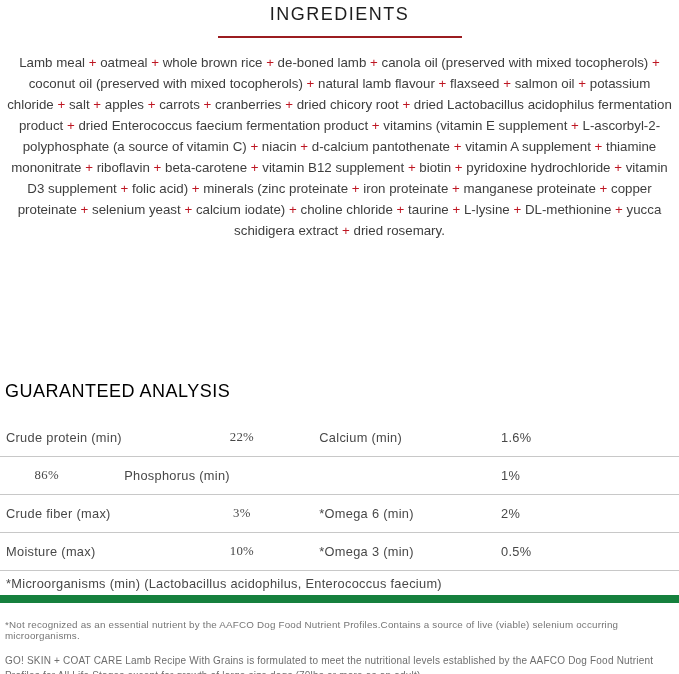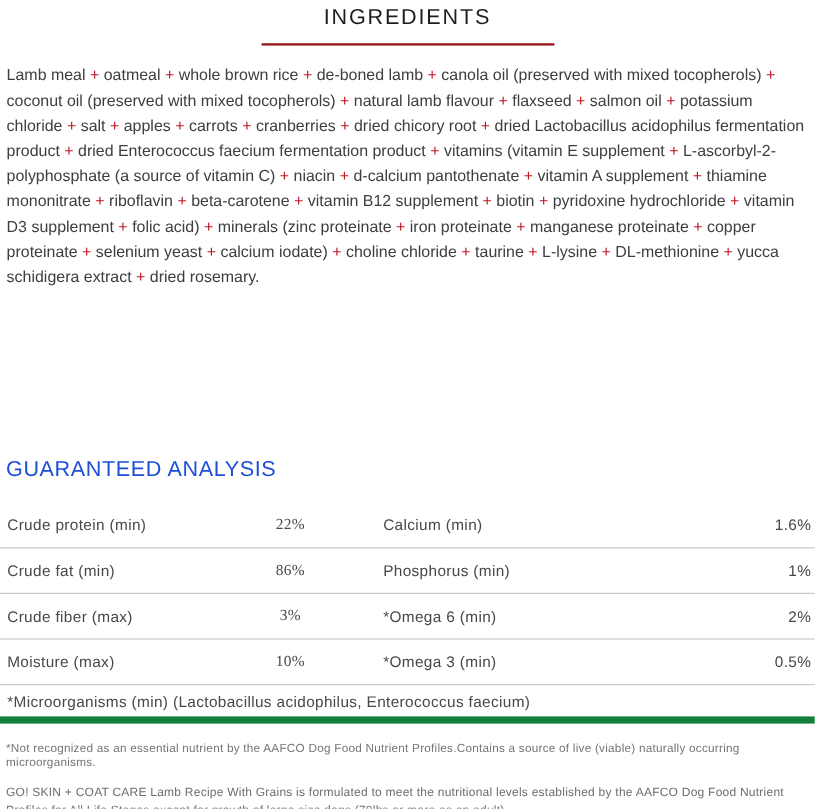--- a/index.html
+++ b/index.html
@@ -24,20 +24,21 @@
   }
   .red-divider {
     width: 244px;
     height: 2px;
     margin: 11px auto 14px auto;
     background: #9b1c20; 
   }
   .ingredients-text {
     width: 668px;
     margin: 0 auto;
+    text-align: center;
     font-size: 13.3px;
     line-height: 21px;
     color: #3e3e3e;
   }
   .plus { font-weight: normal; }
   .ga-section {
     position: absolute;
     top: 381px;
     left: 0;
     right: 0;
@@ -54,24 +55,24 @@
     border-bottom: 1px solid #c8c8c8;
     font-size: 12.8px;
     letter-spacing: 0.3px;
     color: #484848;
     padding: 0 3px;
   }
   .cell-label-left  { flex: 0 0 29%; padding-left: 3px; }
   .cell-value-left  { flex: 0 0 13%; text-align: center; font-family: Liberation Serif, serif; }
   .cell-gap         { flex: 0 0 5%; }
   .cell-label-right { flex: 1; }
-  .cell-value-right { flex: 0 0 26%; text-align: right; }
+  .cell-value-right { flex: 0 0 26%; text-align: left; }
   .ga-row-full {
     height: 32px;
-    border-bottom: 6px solid #15803d;
+    border-bottom: 8px solid #15803d;
   }
   .cell-label-full { flex: 1; padding-left: 3px; }
   .footnote {
     margin-top: 16px;
     padding: 0 5px;
     font-size: 9.8px;
     letter-spacing: 0.2px;
     color: #757575;
   }
   .aafco-note {
@@ -86,34 +87,33 @@
 </head>
 <body>
 
 <div class="ingredients-section">
   <h1 class="section-title ingredients-title" style="color: rgb(29, 29, 29);">INGREDIENTS</h1>
   <div class="red-divider" style="background: rgb(155, 28, 32);"></div>
   <p class="ingredients-text" id="ingredients-text"><span>Lamb meal</span> <span class="plus" style="color: rgb(190, 22, 34);">+</span> <span>oatmeal</span> <span class="plus" style="color: rgb(190, 22, 34);">+</span> <span>whole brown rice</span> <span class="plus" style="color: rgb(190, 22, 34);">+</span> <span>de-boned lamb</span> <span class="plus" style="color: rgb(190, 22, 34);">+</span> <span>canola oil (preserved with mixed tocopherols)</span> <span class="plus" style="color: rgb(190, 22, 34);">+</span> <span>coconut oil (preserved with mixed tocopherols)</span> <span class="plus" style="color: rgb(190, 22, 34);">+</span> <span>natural lamb flavour</span> <span class="plus" style="color: rgb(190, 22, 34);">+</span> <span>flaxseed</span> <span class="plus" style="color: rgb(190, 22, 34);">+</span> <span>salmon oil</span> <span class="plus" style="color: rgb(190, 22, 34);">+</span> <span>potassium chloride</span> <span class="plus" style="color: rgb(190, 22, 34);">+</span> <span>salt</span> <span class="plus" style="color: rgb(190, 22, 34);">+</span> <span>apples</span> <span class="plus" style="color: rgb(190, 22, 34);">+</span> <span>carrots</span> <span class="plus" style="color: rgb(190, 22, 34);">+</span> <span>cranberries</span> <span class="plus" style="color: rgb(190, 22, 34);">+</span> <span>dried chicory root</span> <span class="plus" style="color: rgb(190, 22, 34);">+</span> <span>dried Lactobacillus acidophilus fermentation product</span> <span class="plus" style="color: rgb(190, 22, 34);">+</span> <span>dried Enterococcus faecium fermentation product</span> <span class="plus" style="color: rgb(190, 22, 34);">+</span> <span>vitamins (vitamin E supplement</span> <span class="plus" style="color: rgb(190, 22, 34);">+</span> <span>L-ascorbyl-2-polyphosphate (a source of vitamin C)</span> <span class="plus" style="color: rgb(190, 22, 34);">+</span> <span>niacin</span> <span class="plus" style="color: rgb(190, 22, 34);">+</span> <span>d-calcium pantothenate</span> <span class="plus" style="color: rgb(190, 22, 34);">+</span> <span>vitamin A supplement</span> <span class="plus" style="color: rgb(190, 22, 34);">+</span> <span>thiamine mononitrate</span> <span class="plus" style="color: rgb(190, 22, 34);">+</span> <span>riboflavin</span> <span class="plus" style="color: rgb(190, 22, 34);">+</span> <span>beta-carotene</span> <span class="plus" style="color: rgb(190, 22, 34);">+</span> <span>vitamin B12 supplement</span> <span class="plus" style="color: rgb(190, 22, 34);">+</span> <span>biotin</span> <span class="plus" style="color: rgb(190, 22, 34);">+</span> <span>pyridoxine hydrochloride</span> <span class="plus" style="color: rgb(190, 22, 34);">+</span> <span>vitamin D3 supplement</span> <span class="plus" style="color: rgb(190, 22, 34);">+</span> <span>folic acid)</span> <span class="plus" style="color: rgb(190, 22, 34);">+</span> <span>minerals (zinc proteinate</span> <span class="plus" style="color: rgb(190, 22, 34);">+</span> <span>iron proteinate</span> <span class="plus" style="color: rgb(190, 22, 34);">+</span> <span>manganese proteinate</span> <span class="plus" style="color: rgb(190, 22, 34);">+</span> <span>copper proteinate</span> <span class="plus" style="color: rgb(190, 22, 34);">+</span> <span>selenium yeast</span> <span class="plus" style="color: rgb(190, 22, 34);">+</span> <span>calcium iodate)</span> <span class="plus" style="color: rgb(190, 22, 34);">+</span> <span>choline chloride</span> <span class="plus" style="color: rgb(190, 22, 34);">+</span> <span>taurine</span> <span class="plus" style="color: rgb(190, 22, 34);">+</span> <span>L-lysine</span> <span class="plus" style="color: rgb(190, 22, 34);">+</span> <span>DL-methionine</span> <span class="plus" style="color: rgb(190, 22, 34);">+</span> <span>yucca schidigera extract</span> <span class="plus" style="color: rgb(190, 22, 34);">+</span> <span>dried rosemary.</span></p>
 </div>
 
 <div class="ga-section">
-  <h2 class="section-title ga-title" style="color: #1d4ed8;">GUARANTEED ANALYSIS</h2>
+  <h2 class="section-title ga-title" style="color: #000000;">GUARANTEED ANALYSIS</h2>
 
   <div class="ga-table" id="ga-table">
 
   <div class="ga-row">
     <span class="cell-label-left">Crude protein (min)</span>
     <span class="cell-value-left">22%</span>
     <span class="cell-gap"></span>
     <span class="cell-label-right">Calcium (min)</span>
     <span class="cell-value-right">1.6%</span>
   </div>
 
   <div class="ga-row">
-    <span class="cell-label-left">Crude fat (min)</span>
     <span class="cell-value-left">86%</span>
     <span class="cell-gap"></span>
     <span class="cell-label-right">Phosphorus (min)</span>
     <span class="cell-value-right">1%</span>
   </div>
 
   <div class="ga-row">
     <span class="cell-label-left">Crude fiber (max)</span>
     <span class="cell-value-left">3%</span>
     <span class="cell-gap"></span>
@@ -127,16 +127,16 @@
     <span class="cell-gap"></span>
     <span class="cell-label-right">*Omega 3 (min)</span>
     <span class="cell-value-right">0.5%</span>
   </div>
 </div>
 
   <div class="ga-row ga-row-full">
     <span class="cell-label-full">*Microorganisms (min) (Lactobacillus acidophilus, Enterococcus faecium)</span>
   </div>
 
-  <p class="footnote">*Not recognized as an essential nutrient by the AAFCO Dog Food Nutrient Profiles.Contains a source of live (viable) naturally occurring microorganisms.</p>
+  <p class="footnote">*Not recognized as an essential nutrient by the AAFCO Dog Food Nutrient Profiles.Contains a source of live (viable) selenium occurring microorganisms.</p>
 
   <p class="aafco-note">GO! SKIN + COAT CARE Lamb Recipe With Grains is formulated to meet the nutritional levels established by the AAFCO Dog Food Nutrient Profiles for All Life Stages except for growth of large size dogs (70lbs or more as an adult).</p>
 </div>
 
 </body></html>

